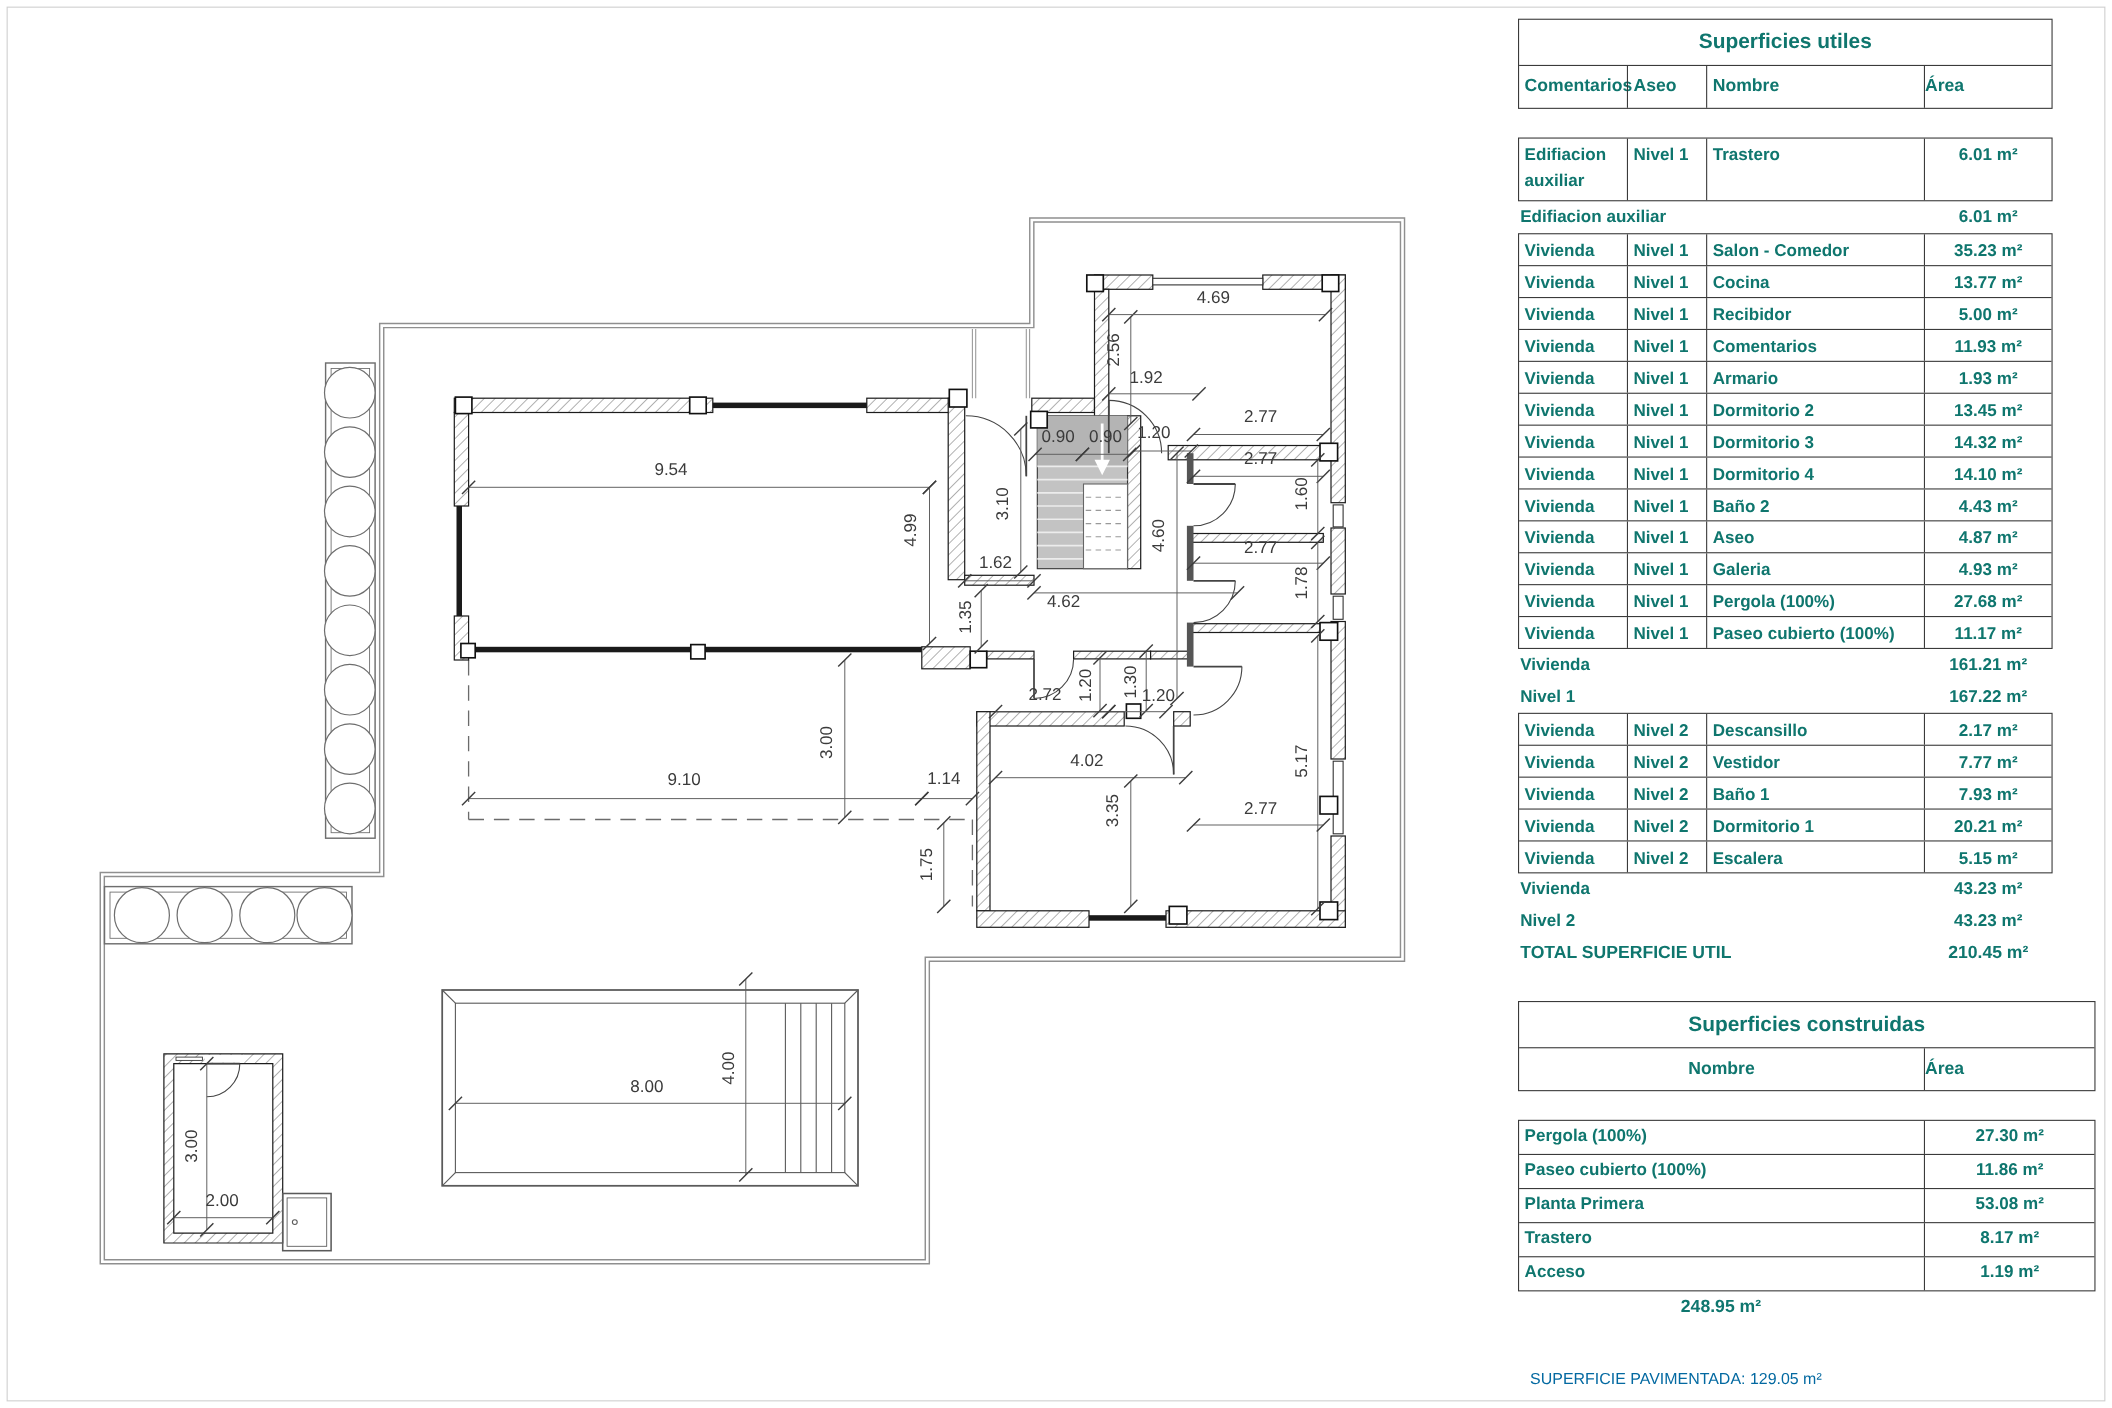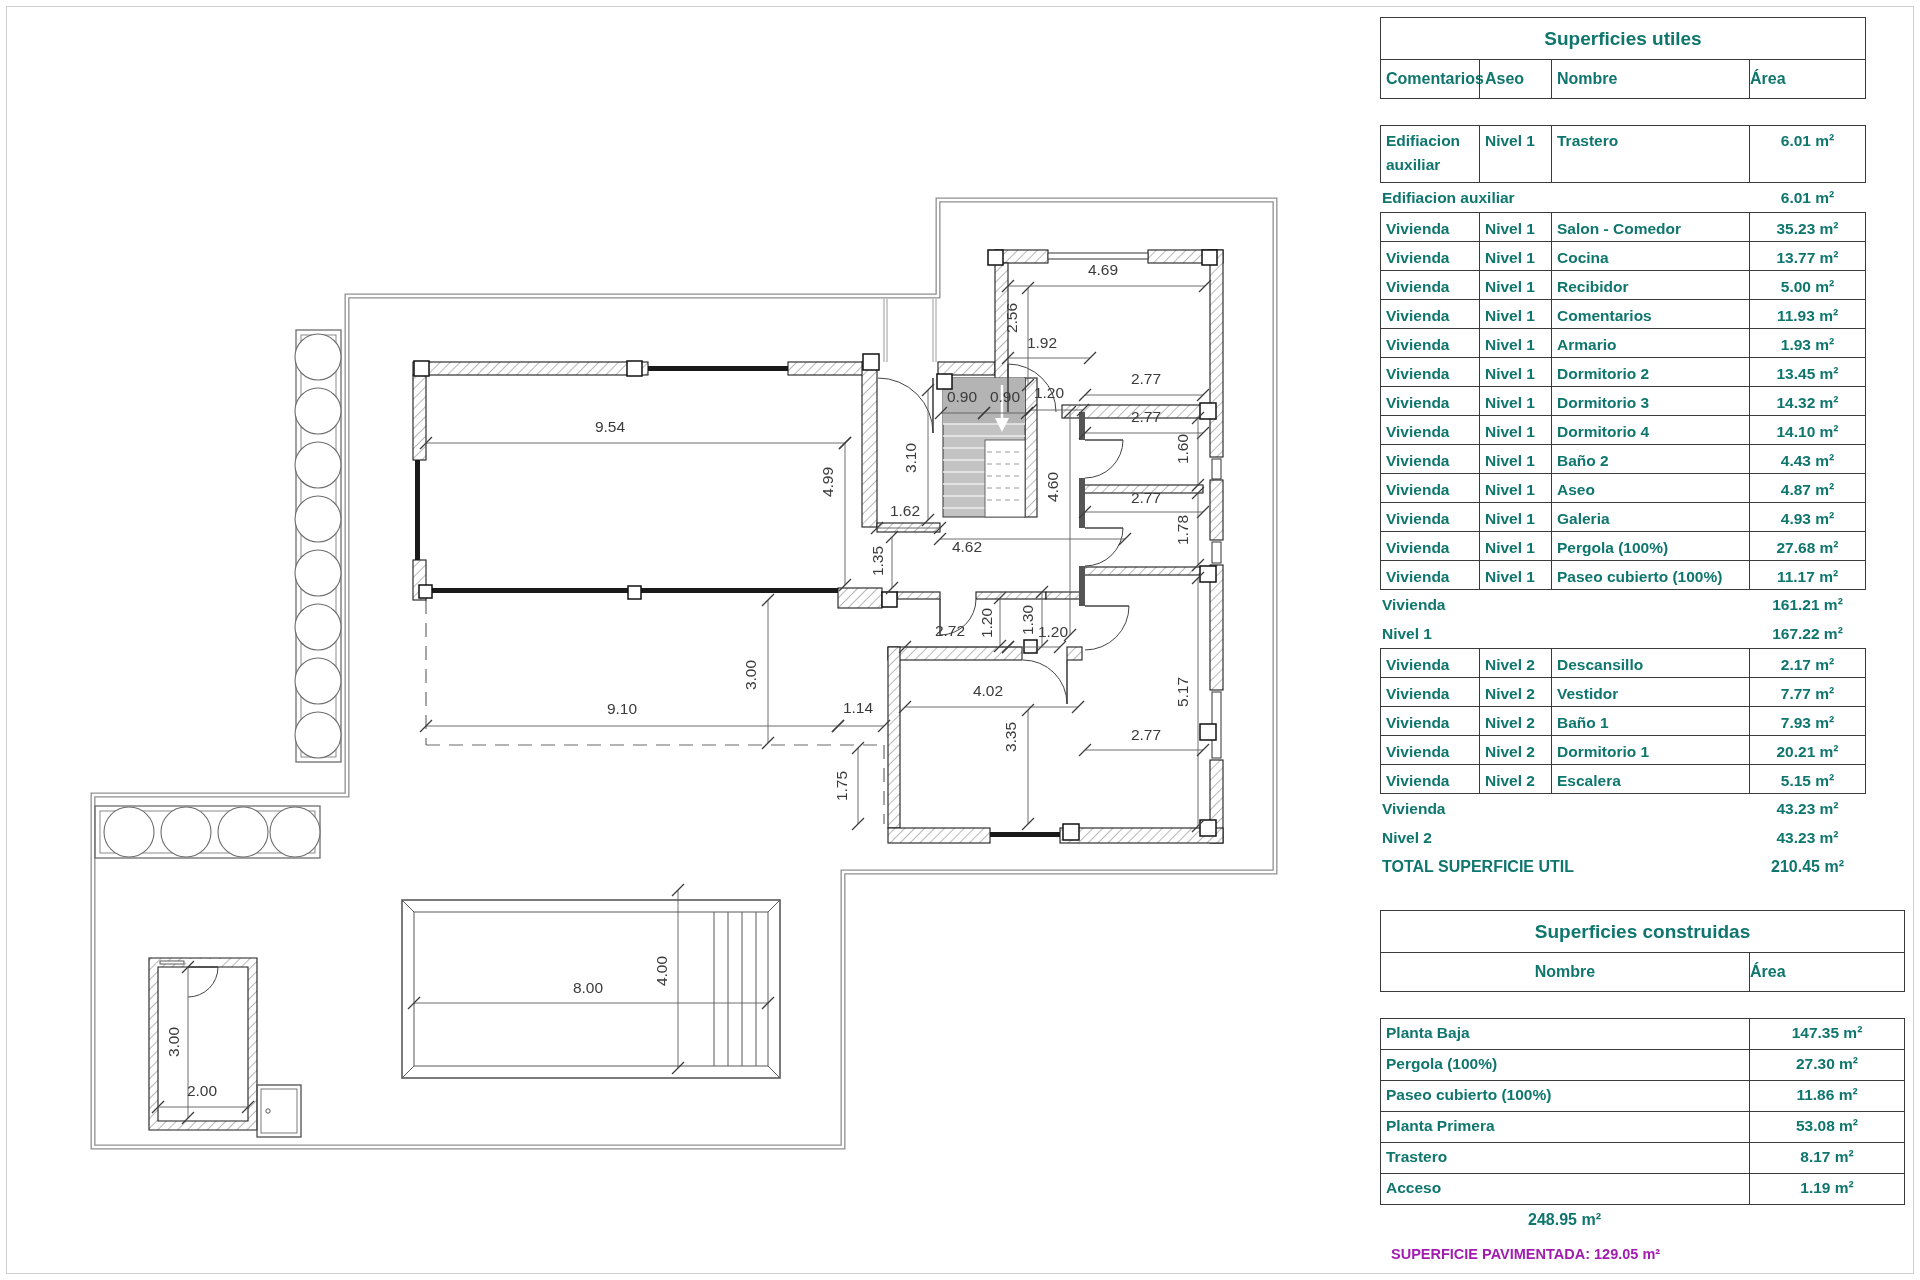--- a/index.html
+++ b/index.html
@@ -33,21 +33,21 @@
   .row.h56 > div{height:56px;line-height:24px;}
   .brow{display:grid;grid-template-columns:368px 1fr;font-size:15.5px;}
   .brow > div{height:30px;line-height:28px;padding-left:5px;}
   .brow > div + div{border-left:1px solid #3a3a3a;text-align:center;padding-left:0;}
   .brow + .brow{border-top:1px solid #3a3a3a;}
   .subrow{display:grid;grid-template-columns:369px 1fr;font-size:15.5px;height:29px;line-height:29px;}
   .subrow .sub-label{padding-left:2px;}
   .subrow .sub-area{text-align:center;}
   .subrow.total-row{font-size:16px;}
   #built-total .sub-label{padding-left:2px;}
-  #footer-note{position:absolute;left:1391px;top:1246px;font-size:14.5px;font-weight:bold;color:#a21caf;}
+  #footer-note{position:absolute;left:1391px;top:1246px;font-size:14.5px;font-weight:normal;color:#0369a1;}
 </style>
 </head>
 <body>
 
 <div id="canvas">
   <div id="sheet-border"></div>
 
   <svg id="plan-svg" width="1920" height="1280" viewBox="0 0 1920 1280">
     <defs>
       <pattern id="hatch" width="7" height="7" patternUnits="userSpaceOnUse" patternTransform="rotate(45)">
@@ -631,24 +631,20 @@
     <div class="thead">
       <div class="t-title">Superficies construidas</div>
       <div class="t-cols b-cols">
         <div>Nombre</div>
         <div class="c-area">Área</div>
       </div>
     </div>
     <div class="t-body" id="built-rows">
         <div class="box">
           <div class="brow">
-            <div>Planta Baja</div>
-            <div>147.35 m²</div>
-          </div>
-          <div class="brow">
             <div>Pergola (100%)</div>
             <div>27.30 m²</div>
           </div>
           <div class="brow">
             <div>Paseo cubierto (100%)</div>
             <div>11.86 m²</div>
           </div>
           <div class="brow">
             <div>Planta Primera</div>
             <div>53.08 m²</div>

